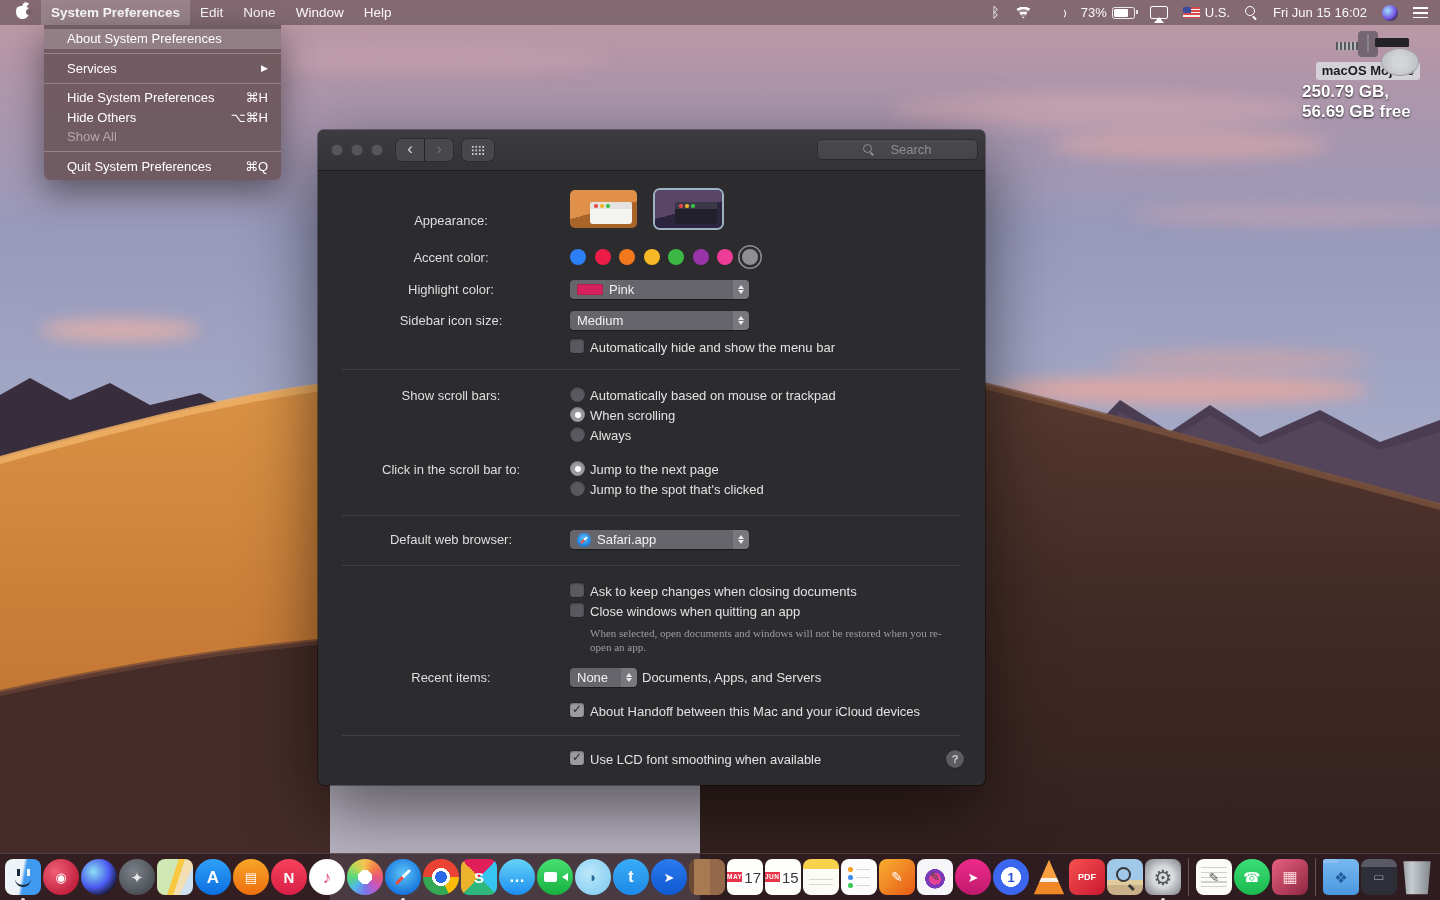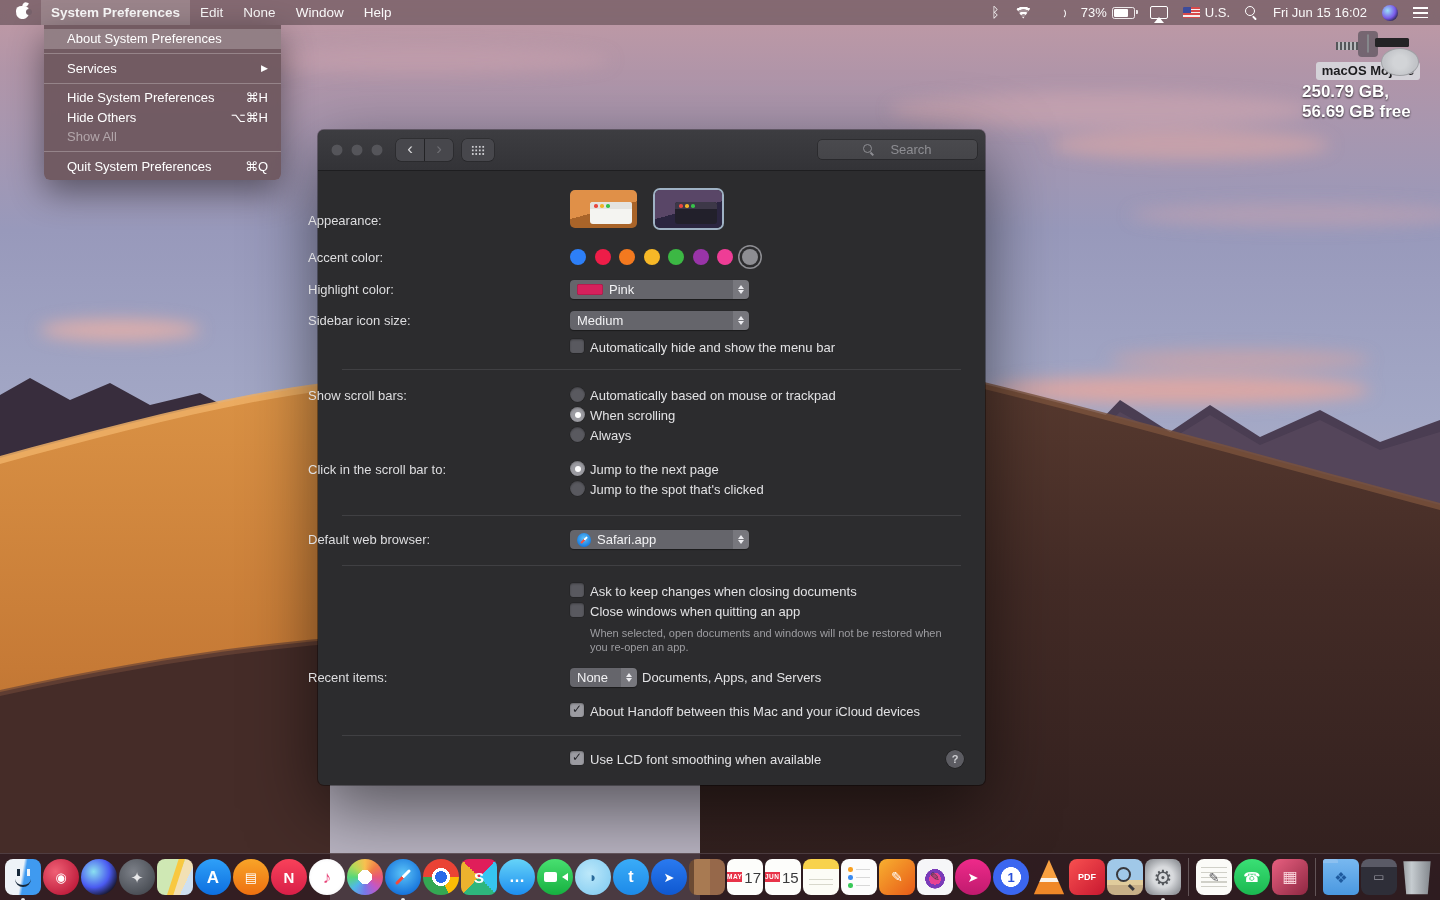--- a/index.html
+++ b/index.html
@@ -85,21 +85,21 @@
   .grid-dots{display:block;width:14px;height:11px;margin:6px auto 0;
     background-image:radial-gradient(#cfcfd3 1px,transparent 1.15px);background-size:3.5px 3.6px;}
   .wtitle{position:absolute;left:0;right:0;top:12px;text-align:center;color:#e6e6e8;font-size:13px;font-weight:700;}
   .searchbox{position:absolute;right:8px;top:10px;width:159px;height:19px;border-radius:4px;
     background:rgba(255,255,255,0.08);box-shadow:0 0 0 0.5px rgba(0,0,0,0.45);
     display:flex;align-items:center;justify-content:center;gap:16px;}
   .mag{width:11px;height:11px;position:relative;}
   .mag::before{content:'';position:absolute;left:0;top:0;width:7px;height:7px;border:1.5px solid #8e8e93;border-radius:50%;}
   .mag::after{content:'';position:absolute;right:0;bottom:0;width:4px;height:1.6px;background:#8e8e93;transform:rotate(45deg);}
   .ph{color:#8e8e93;font-size:13px;}
-  .lbl{position:absolute;right:437px;width:240px;text-align:left;color:#dedee0;font-size:13px;}
+  .lbl{position:absolute;right:414px;width:240px;text-align:center;color:#dedee0;font-size:13px;}
   .ctl{position:absolute;left:252px;}
   .divider{position:absolute;left:24px;right:24px;height:1px;background:#404043;}
   .thumb{position:absolute;width:67px;height:38px;border-radius:5px;overflow:hidden;}
   .thumb .mini-win{position:absolute;right:5px;bottom:4px;width:42px;height:22px;border-radius:3px;background:#f4f4f1;}
   .thumb .mini-win::before{content:'';position:absolute;left:0;right:0;top:0;height:7px;background:#e4e3e0;border-radius:3px 3px 0 0;}
   .thumb.dark-t .mini-win{background:#22202b;}
   .thumb.dark-t .mini-win::before{background:#3d3848;}
   .thumb .d{position:absolute;top:2px;width:3.5px;height:3.5px;border-radius:50%;z-index:1;}
   .thumb .d.r{left:4px;background:#e8483f;}
   .thumb .d.y{left:10px;background:#f0b429;}
@@ -122,21 +122,21 @@
     background:linear-gradient(180deg,#fff 0 50%,#f85040 50%);transform:translate(-50%,-50%) rotate(45deg);}
   .radio{position:absolute;width:15px;height:15px;border-radius:50%;background:#59595f;
     box-shadow:inset 0 1px 2px rgba(0,0,0,0.3),0 0 0 0.5px rgba(0,0,0,0.25);}
   .radio[data-state="on"]{background:#9b9ba1;}
   .radio[data-state="on"]::after{content:'';position:absolute;left:4.5px;top:4.5px;width:6px;height:6px;border-radius:50%;background:#fff;}
   .cb{position:absolute;width:14px;height:14px;border-radius:3px;background:#59595f;
     box-shadow:inset 0 1px 2px rgba(0,0,0,0.3),0 0 0 0.5px rgba(0,0,0,0.25);}
   .cb[data-state="checked"]{background:#9b9ba1;}
   .cb[data-state="checked"]::after{content:"\2713";position:absolute;left:2px;top:-1px;font-size:12px;font-weight:700;color:#26262a;}
   .optlbl{position:absolute;left:272px;color:#e2e2e4;font-size:13px;}
-  .note{position:absolute;left:272px;width:370px;font-size:11px;line-height:1.3;color:#9d9da1;}
+  .note{position:absolute;left:272px;width:370px;font-size:11px;line-height:1.3;color:#9d9da1;font-family:Liberation Serif, serif;}
   .helpbtn{position:absolute;left:628px;top:620px;width:18px;height:18px;border-radius:50%;background:#5c5c62;
     color:#cfcfd3;font-size:11px;font-weight:700;text-align:center;line-height:18px;
     box-shadow:0 0 0 0.5px rgba(0,0,0,0.4);}
   
   .dock{position:absolute;left:0;right:0;bottom:0;height:46px;z-index:6;display:flex;align-items:center;
     justify-content:center;gap:2px;background:rgba(46,28,33,0.8);border-top:1px solid rgba(255,255,255,0.14);}
   .dock-item{position:relative;width:36px;height:36px;flex:0 0 auto;}
   .dock-sep{width:1px;height:38px;background:rgba(255,255,255,0.25);margin:0 5px;flex:0 0 auto;}
   .dock-icon{width:36px;height:36px;position:relative;overflow:hidden;display:flex;align-items:center;justify-content:center;}
   .dock-icon .g{position:relative;z-index:2;line-height:1;}

